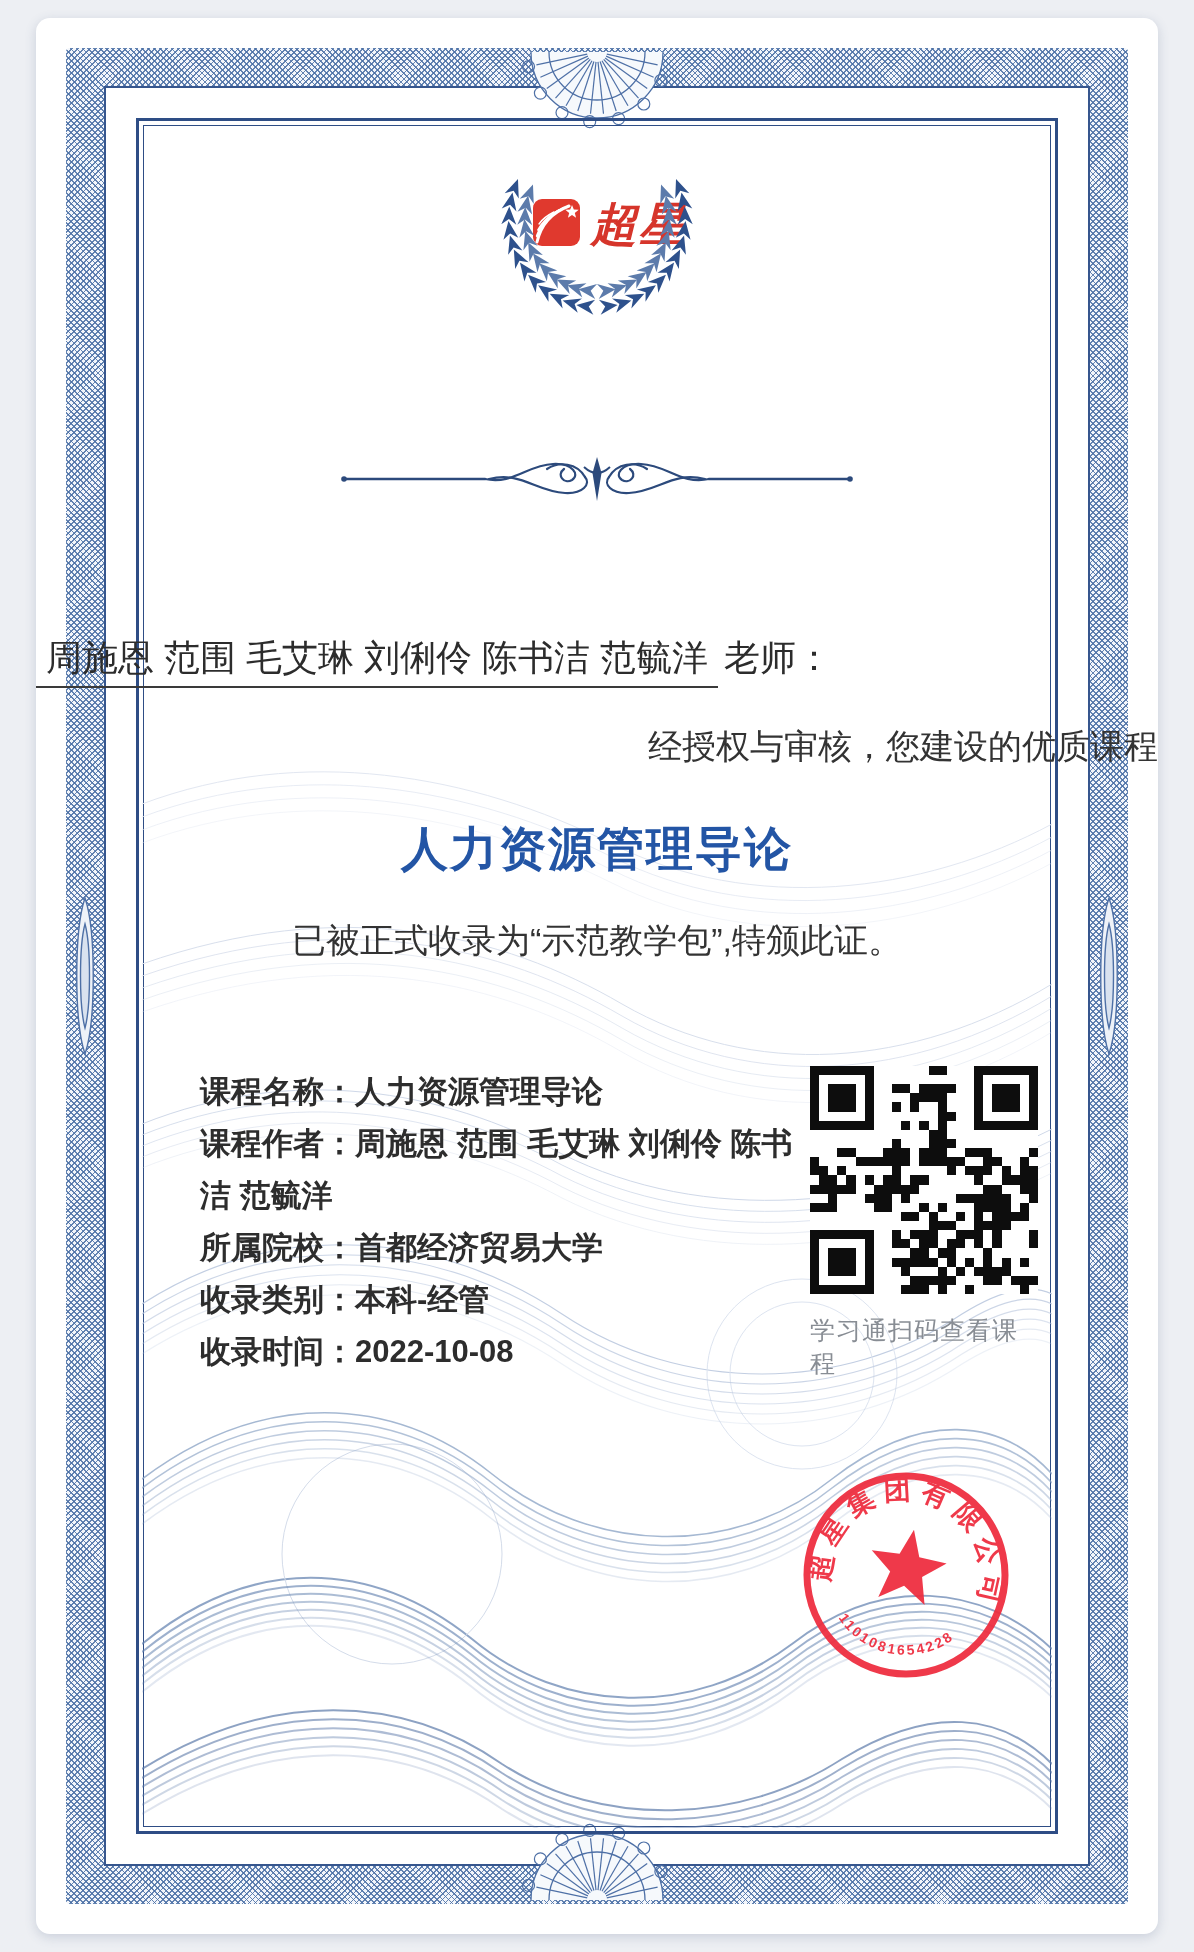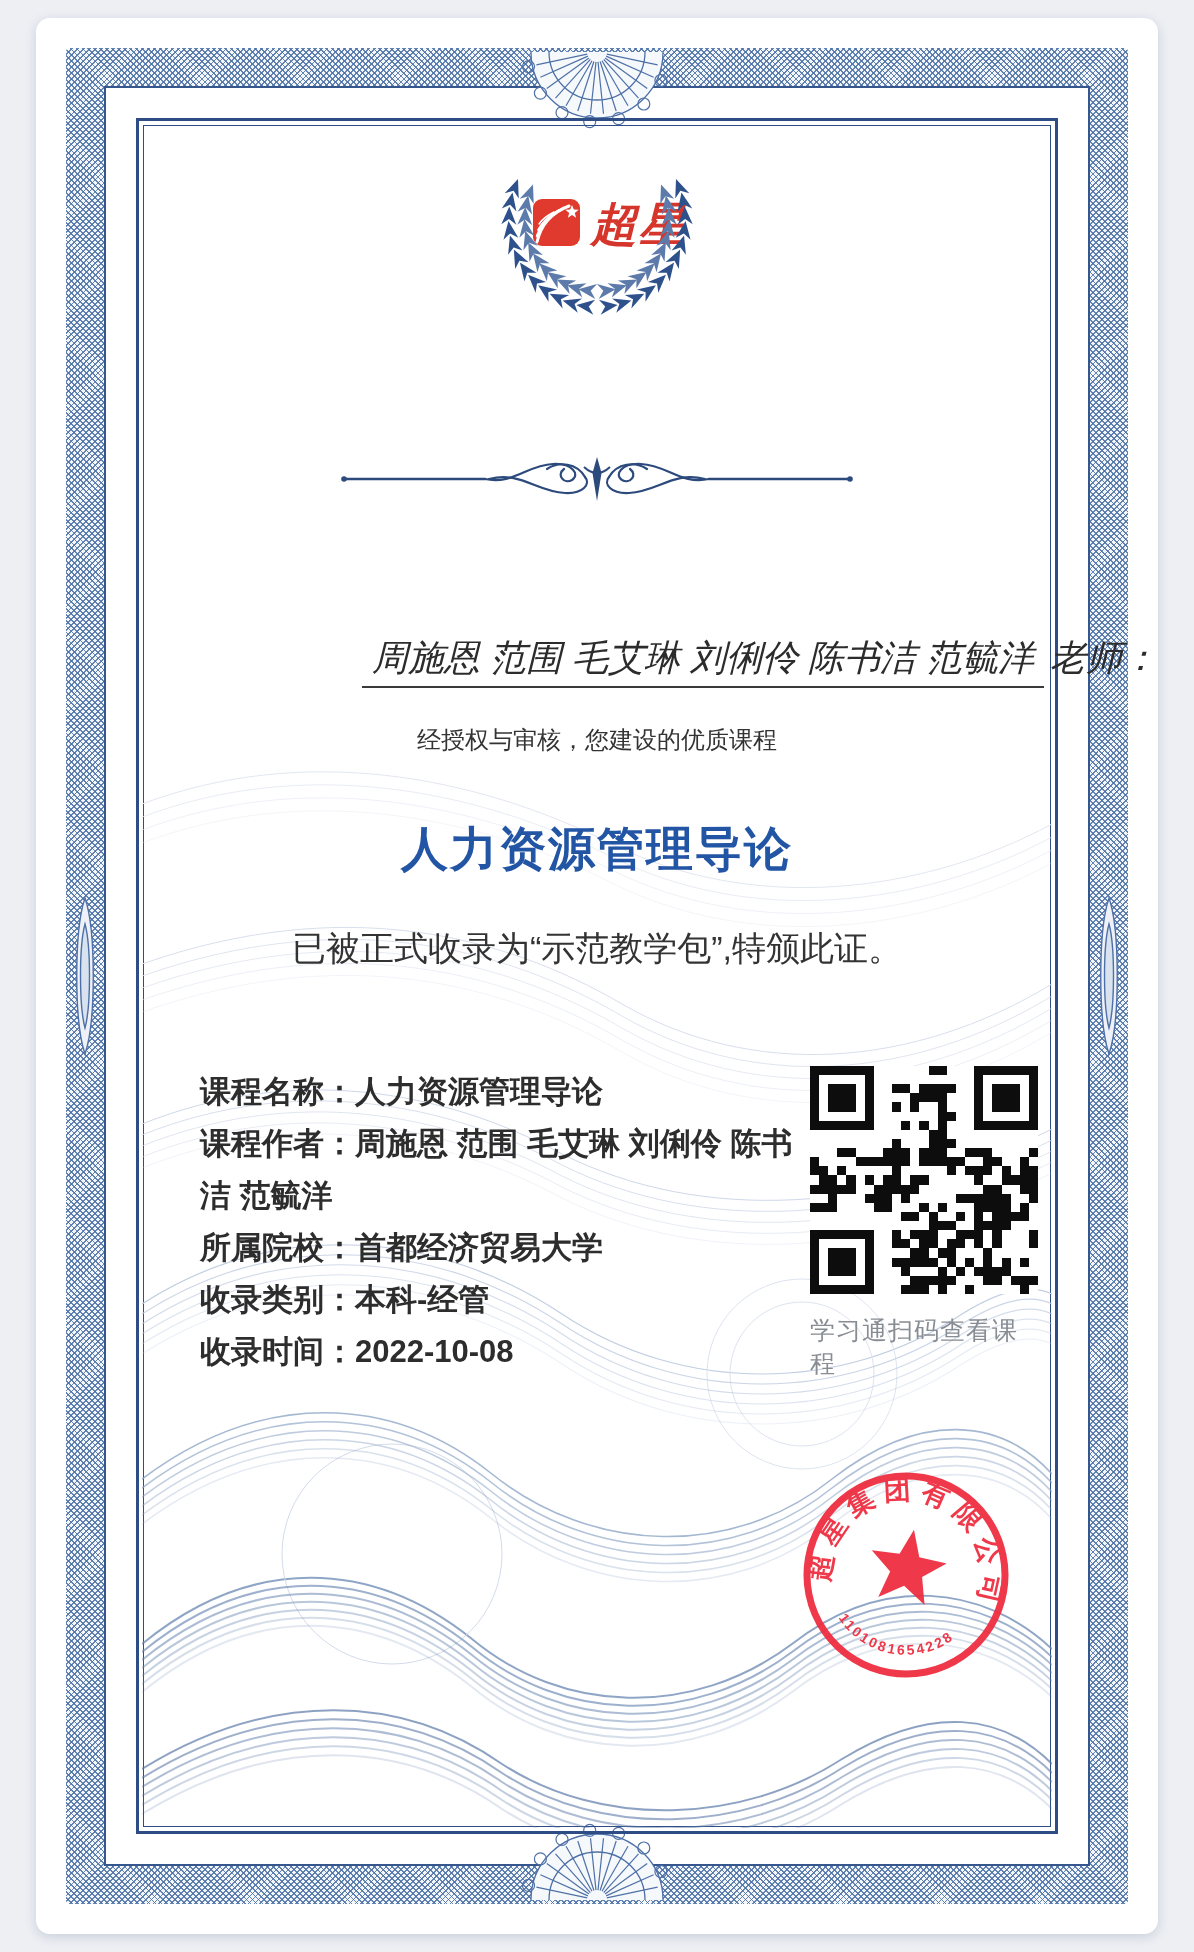--- a/index.html
+++ b/index.html
@@ -24,27 +24,27 @@
   
   .watermark{position:absolute;inset:106px;overflow:hidden;z-index:1;}
   .watermark svg{display:block;}
   
   .content{position:absolute;inset:0;z-index:2;}
   .content > *{position:absolute;}
   .logo-block{left:50%;top:146px;transform:translateX(-50%);width:224px;height:150px;}
   .title{left:0;right:0;top:306px;margin:0;text-align:center;color:#1e3a6e;
          font-size:80px;font-weight:800;letter-spacing:18px;text-indent:18px;}
   .divider{left:50%;top:432px;transform:translateX(-50%);width:530px;height:58px;}
-  .names-line{left:0;right:0;top:616px;margin:0;text-align:right;font-size:36px;color:#2c2c2c;font-style:italic;}
+  .names-line{left:0;right:0;top:616px;margin:0;text-align:left;font-size:36px;color:#2c2c2c;}
   .names{border-bottom:2.4px solid #3a3a3a;padding:0 10px 8px;}
   .suffix{padding-left:6px;}
-  .body1{left:0;right:0;top:706px;margin:0;text-align:center;font-size:24px;color:#333;}
+  .body1{left:0;right:0;top:706px;margin:0;text-align:right;font-size:34px;color:#333;}
   .course{left:0;right:0;top:800px;margin:0;text-align:center;font-size:47px;font-weight:800;
           color:#2355a5;letter-spacing:2px;}
-  .body2{left:0;right:0;top:900px;margin:8px;text-align:center;font-size:34px;color:#333;}
+  .body2{left:0;right:0;top:900px;margin:0;text-align:center;font-size:34px;color:#333;}
   .info-row{left:164px;top:1048px;width:880px;display:flex;}
   .details{width:604px;font-size:31px;font-weight:bold;color:#2d2d2d;line-height:52px;}
   .details p{margin:0;}
   .qr-col{margin-left:6px;width:230px;}
   .qr-col svg{display:block;background:#fff;}
   .qr-caption{margin-top:20px;font-size:25px;color:#888d94;letter-spacing:1px;}
   
   .stamp{position:absolute;left:740px;top:1427px;width:260px;height:260px;z-index:3;}
   .stamp svg{position:absolute;left:0;top:0;}
   .stamp-text{position:absolute;left:12px;right:-12px;top:124px;text-align:center;color:#141414;}

